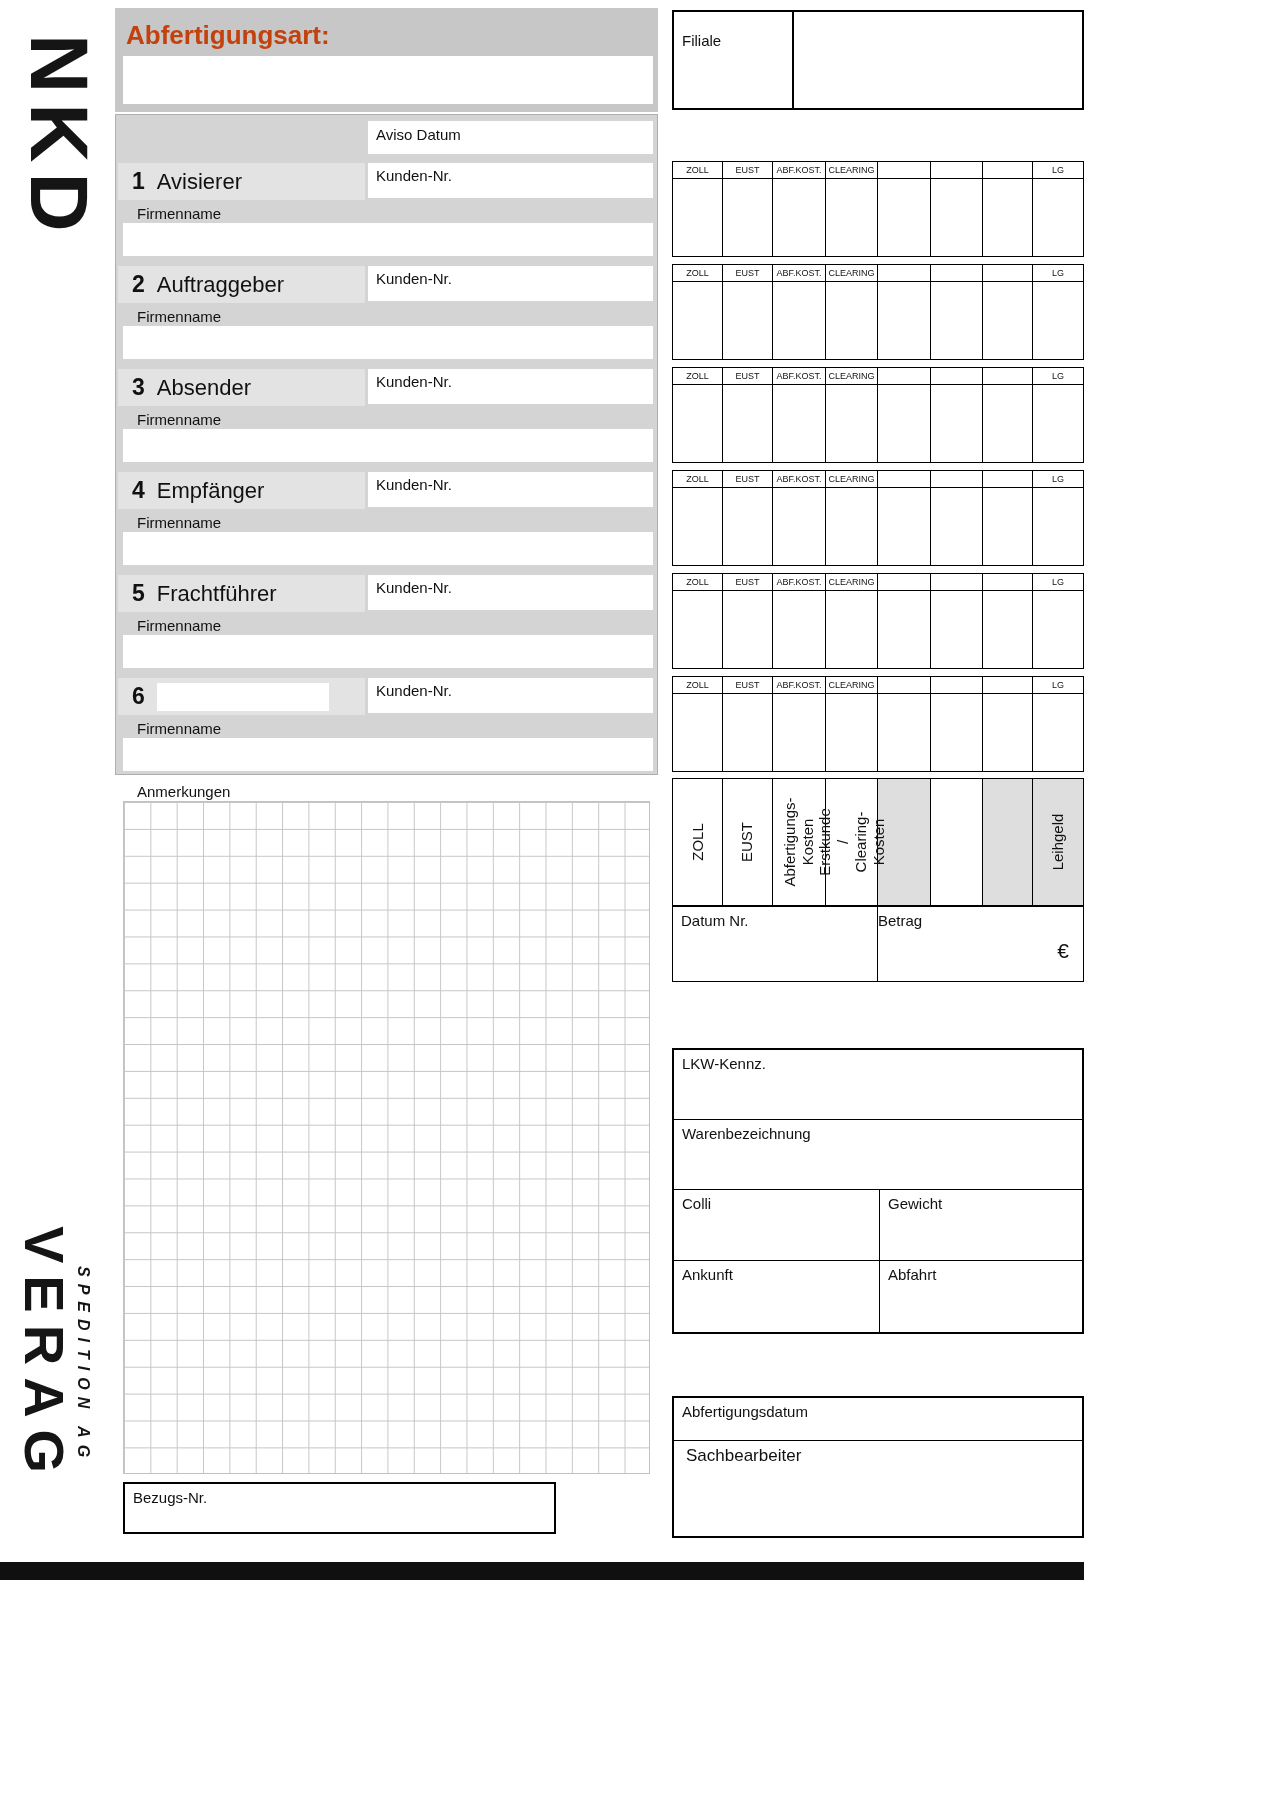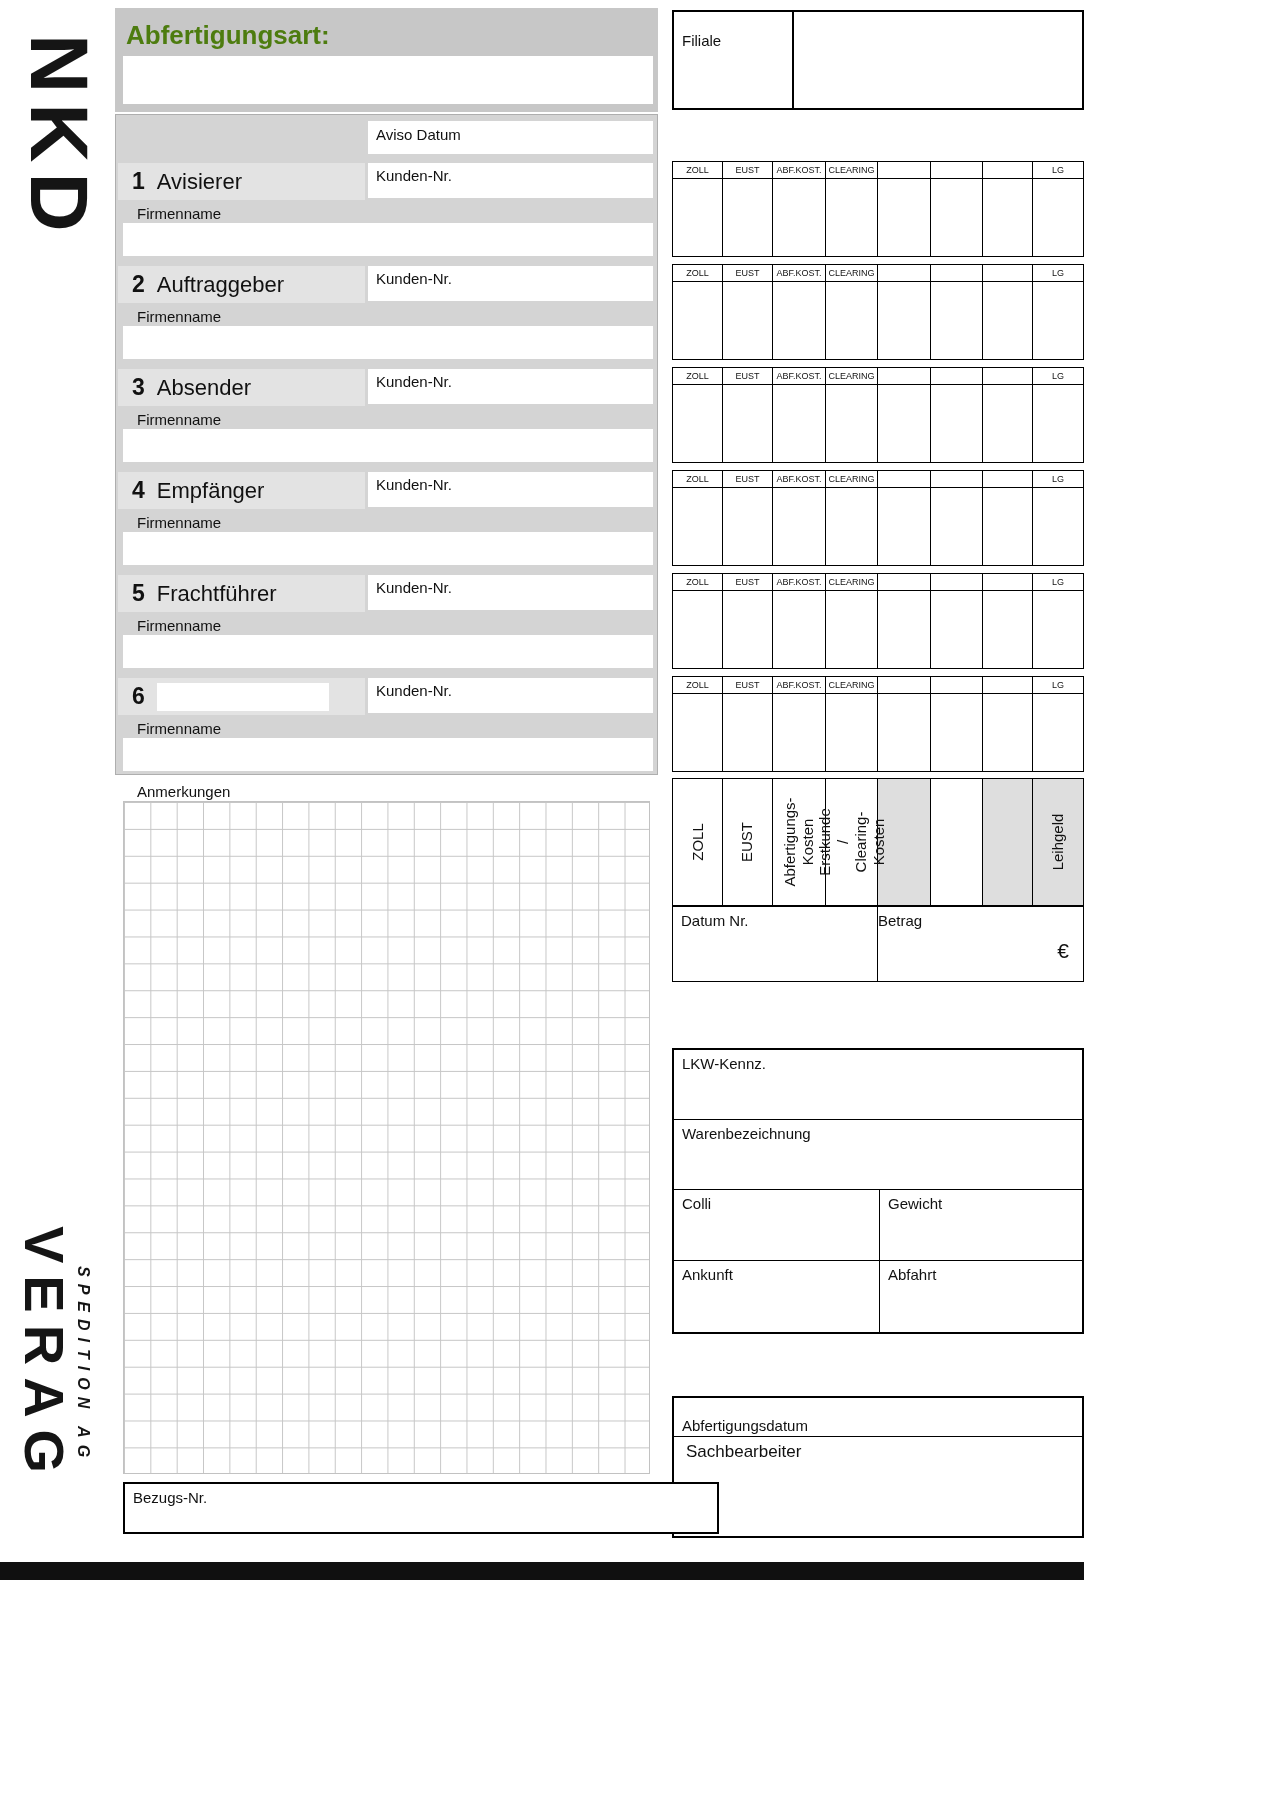--- a/index.html
+++ b/index.html
@@ -22,21 +22,21 @@
     letter-spacing:12px; line-height:1; color:#151515;
   }
   .logo-verag-sub {
     position:absolute; left:74px; top:1266px;
     writing-mode:vertical-lr; font-size:16px; font-weight:bold; font-style:italic;
     letter-spacing:7px; color:#151515;
   }
 
   
   .abf-block   { position:absolute; left:115px; top:8px;  width:543px; height:104px; background:#c7c7c7; }
-  .abf-title   { position:absolute; left:126px; top:20px; font-size:26px; font-weight:bold; color:#4d7c0f; }
+  .abf-title   { position:absolute; left:126px; top:20px; font-size:26px; font-weight:bold; color:#c2410c; }
   .abf-input   { position:absolute; left:123px; top:56px; width:530px; height:48px; background:#ffffff; }
 
   .filiale-box { position:absolute; left:672px; top:10px; width:412px; height:100px; background:#fff; border:2px solid #000; display:flex; }
   .filiale-cell{ width:120px; border-right:2px solid #000; padding:20px 8px; font-size:15px; }
   .posnr-cell  { flex:1; padding:6px 10px; font-size:15px; }
 
   .rows-backdrop { position:absolute; left:115px; top:114px; width:543px; height:661px; background:#d4d4d4; border:1px solid #aeaeae; }
 
   .aviso-box   { position:absolute; left:368px; top:121px; width:285px; height:33px; background:#ffffff; padding:5px 8px; font-size:15px; }
 
@@ -85,24 +85,24 @@
   
   .ship-box    { position:absolute; left:672px; top:1048px; width:412px; height:286px; border:2px solid #000; background:#fff; display:flex; flex-direction:column; }
   .ship-row    { border-bottom:1px solid #000; padding:5px 8px; font-size:15px; height:70px; }
   .ship-row-split { border-bottom:1px solid #000; display:flex; height:71px; }
   .ship-row-split:last-child, .ship-row:last-child { border-bottom:none; }
   .ship-cell-l { width:206px; border-right:1px solid #000; padding:5px 8px; font-size:15px; }
   .ship-cell-r { flex:1; padding:5px 8px; font-size:15px; }
 
   
   .proc-box    { position:absolute; left:672px; top:1396px; width:412px; height:142px; border:2px solid #000; background:#fff; display:flex; flex-direction:column; }
-  .proc-row1   { height:29px; border-bottom:1px solid #000; padding:19px 8px; font-size:15px; }
+  .proc-row1   { height:43px; border-bottom:1px solid #000; padding:5px 8px; font-size:15px; }
   .proc-row2   { flex:1; padding:5px 12px; font-size:17px; }
 
-  .bezugs-box  { position:absolute; left:123px; top:1482px; width:596px; height:52px; border:2px solid #000; background:#fff; padding:5px 8px; font-size:15px; }
+  .bezugs-box  { position:absolute; left:123px; top:1482px; width:433px; height:52px; border:2px solid #000; background:#fff; padding:5px 8px; font-size:15px; }
 
   .bottom-bar  { position:absolute; left:0; top:1562px; width:1084px; height:18px; background:#101010; }
 </style>
 </head>
 <body>
 
 <div class="page" id="page">
 
   <div class="logo-nkd">NKD</div>
   <div class="logo-verag">VERAG</div>

